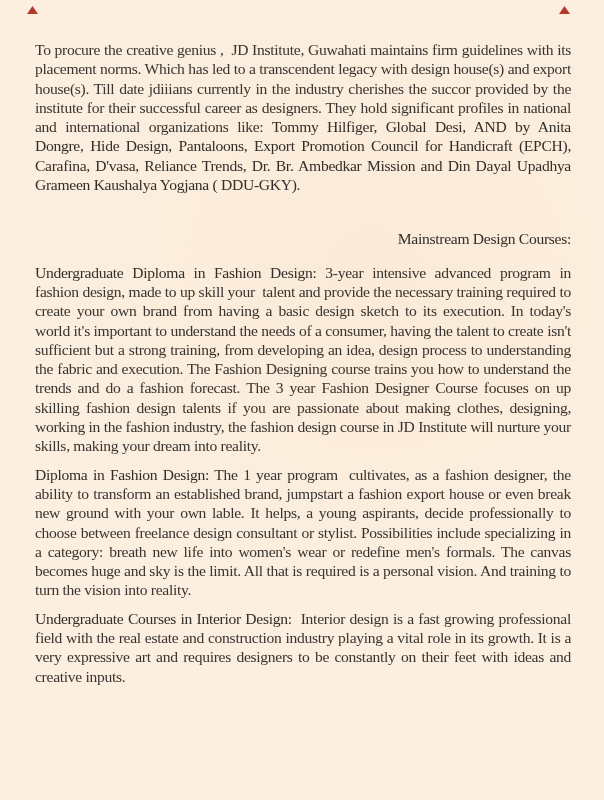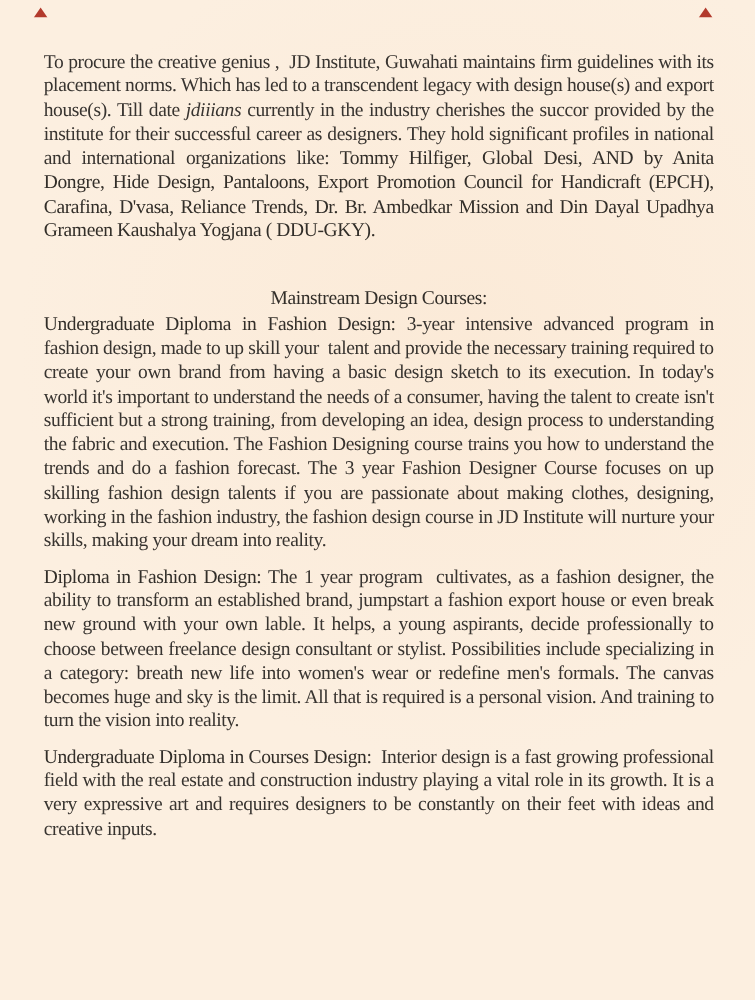--- a/index.html
+++ b/index.html
@@ -39,45 +39,44 @@
     line-height: 19.3px;
     letter-spacing: -0.3px;
   }
   .para {
     margin: 0 0 9px 0;
     text-align: justify;
     text-justify: inter-word;
   }
   .para.heading {
     margin-top: 35px;
-    margin-bottom: 1px;
-    text-align: center;
+    margin-bottom: 14px;
+    text-align: right;
   }
   .para .b {
     font-weight: normal;
     color: #322e29;
   }
   .para .i {
-    font-style: italic;
   }
 </style>
 </head>
 <body>
 
 <div class="page">
 
   <svg class="corner-mark left" viewBox="0 0 13 9" xmlns="http://www.w3.org/2000/svg">
     <path d="M1 9 L6.5 1 L12 9 Z" class="mark-fill" fill="#b23a2c"></path>
   </svg>
 
   <svg class="corner-mark right" viewBox="0 0 13 9" xmlns="http://www.w3.org/2000/svg">
     <path d="M1 9 L6.5 1 L12 9 Z" class="mark-fill" fill="#b23a2c"></path>
   </svg>
 
   <div class="document-body">
       <p class="para"><span>To procure the creative genius , &nbsp;JD Institute, Guwahati maintains firm guidelines with its placement norms. Which has led to a transcendent legacy with design house(s) and export house(s). Till date </span><span class="i">jdiiians</span><span> currently in the industry cherishes the succor provided by the institute for their successful career as designers. They hold significant profiles in national and international organizations like: </span><span class="b">Tommy Hilfiger, Global Desi, AND by Anita Dongre, Hide Design, Pantaloons, Export Promotion Council for Handicraft (EPCH), Carafina, D'vasa, Reliance Trends, Dr. Br. Ambedkar Mission and Din Dayal Upadhya Grameen Kaushalya Yogjana ( DDU-GKY).</span></p>
       <p class="para heading"><span class="b">Mainstream Design Courses:</span></p>
       <p class="para"><span class="b">Undergraduate Diploma in Fashion Design:</span><span> 3-year intensive advanced program in fashion design, made to up skill your &nbsp;talent and provide the necessary training required to create your own brand from having a basic design sketch to its execution. In today's world it's important to understand the needs of a consumer, having the talent to create isn't sufficient but a strong training, from developing an idea, design process to understanding the fabric and execution. The Fashion Designing course trains you how to understand the trends and do a fashion forecast. The 3 year Fashion Designer Course focuses on up skilling fashion design talents if you are passionate about making clothes, designing, working in the fashion industry, the fashion design course in JD Institute will nurture your skills, making your dream into reality.</span></p>
       <p class="para"><span class="b">Diploma in Fashion Design:</span><span> The 1 year program &nbsp;cultivates, as a fashion designer, the ability to transform an established brand, jumpstart a fashion export house or even break new ground with your own lable. It helps, a young aspirants, decide professionally to choose between freelance design consultant or stylist. Possibilities include specializing in a category: breath new life into women's wear or redefine men's formals. The canvas becomes huge and sky is the limit. All that is required is a personal vision. And training to turn the vision into reality.</span></p>
-      <p class="para"><span class="b">Undergraduate Diploma in Courses Design:</span><span> &nbsp;Interior design is a fast growing professional field with the real estate and construction industry playing a vital role in its growth. It is a very expressive art and requires designers to be constantly on their feet with ideas and creative inputs.</span></p>
+      <p class="para"><span class="b">Undergraduate Courses in Interior Design:</span><span> &nbsp;Interior design is a fast growing professional field with the real estate and construction industry playing a vital role in its growth. It is a very expressive art and requires designers to be constantly on their feet with ideas and creative inputs.</span></p>
     </div>
 
 </div>
 
 </body></html>

